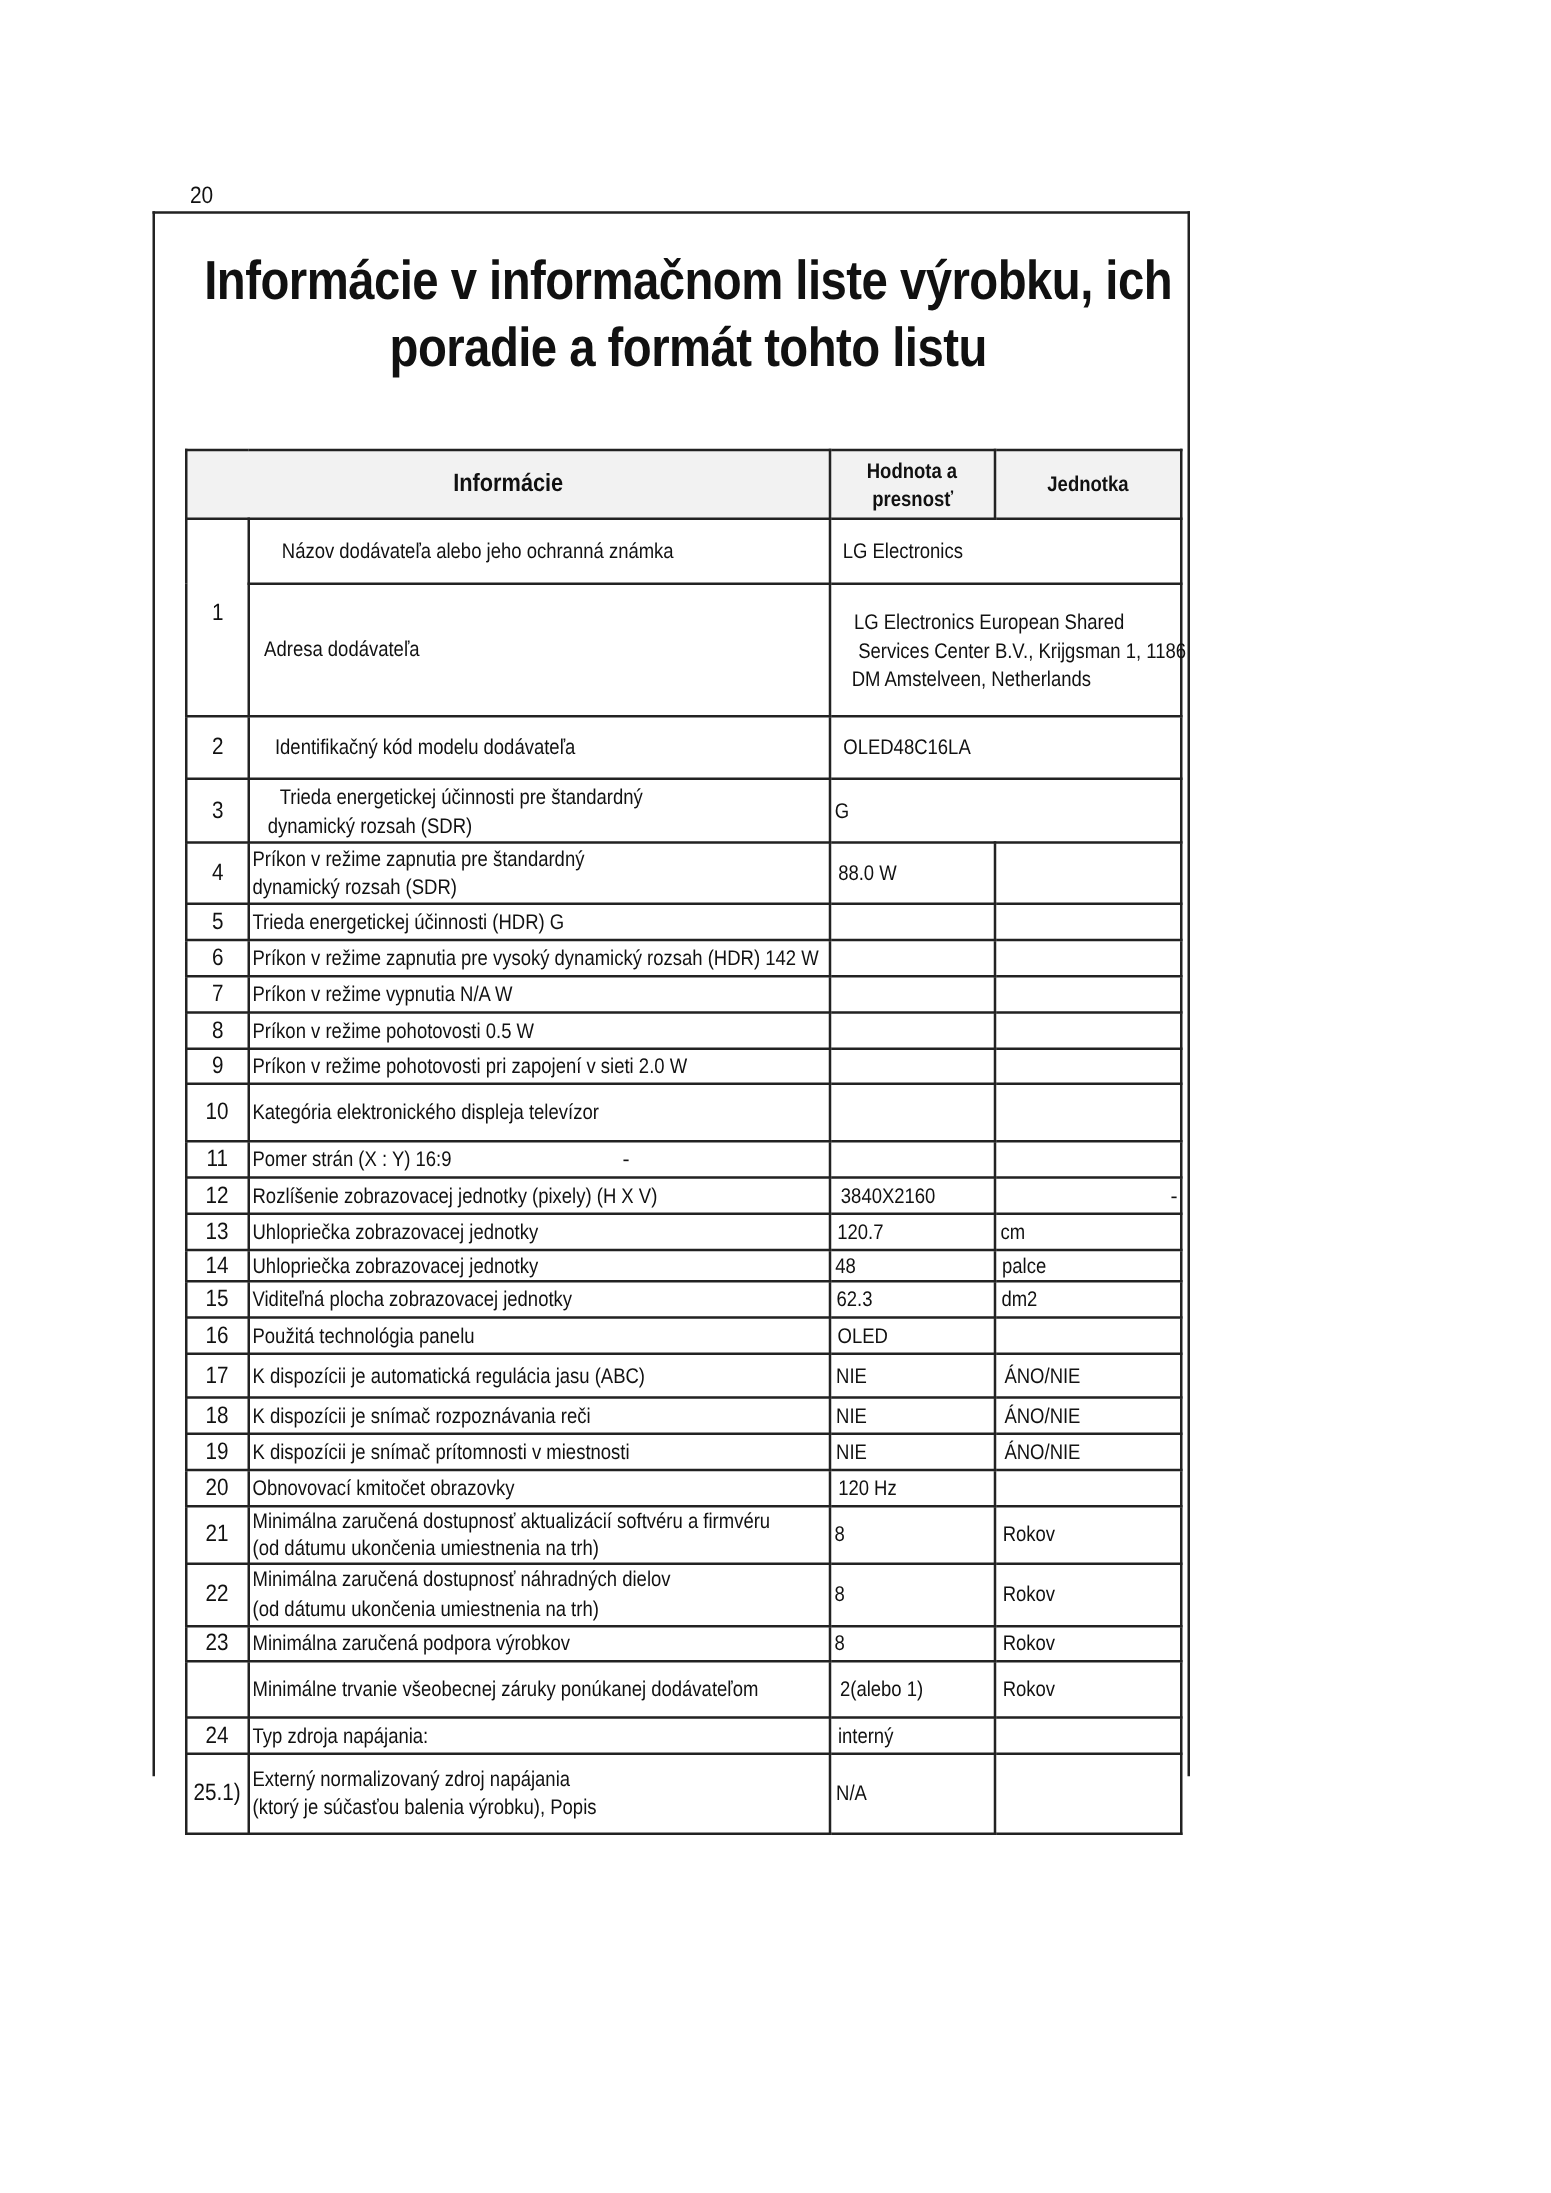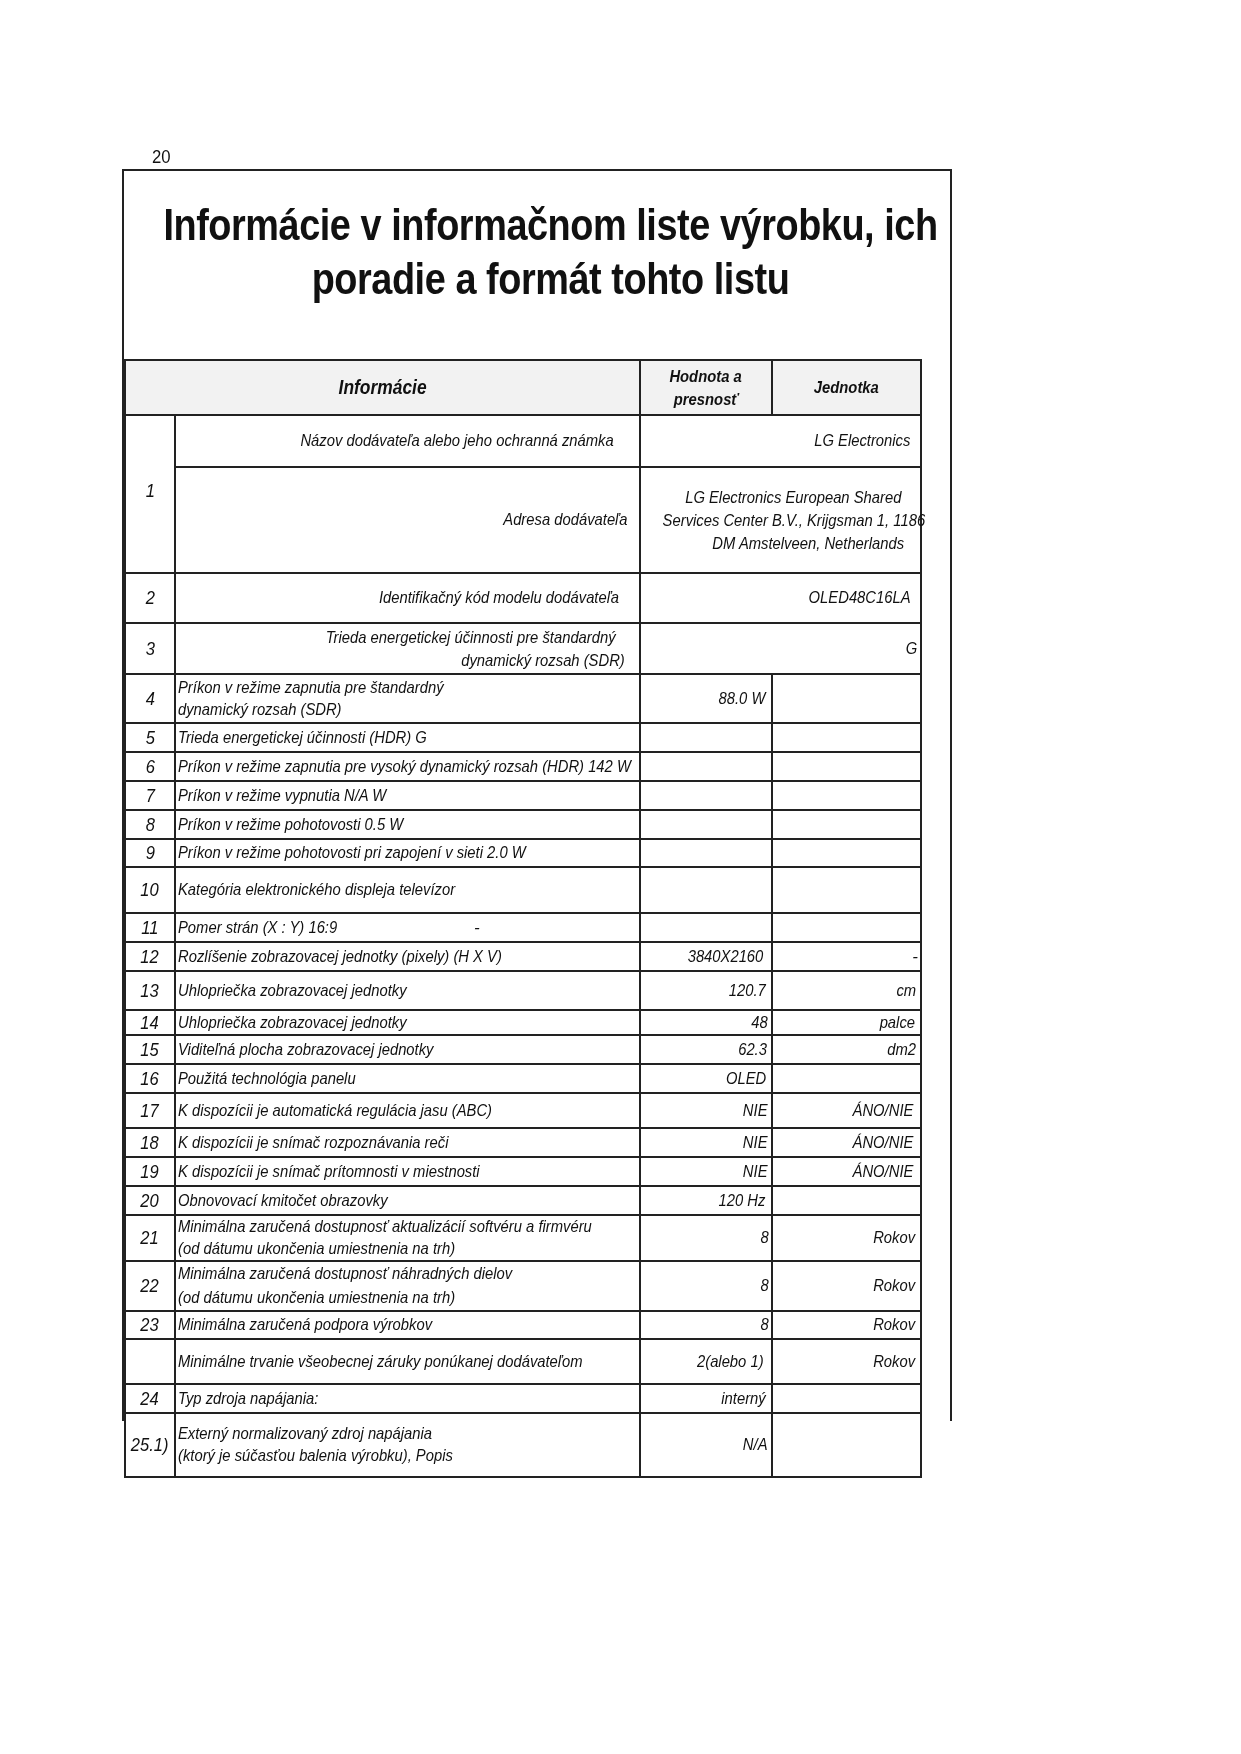--- a/index.html
+++ b/index.html
@@ -1,23 +1,23 @@
 <!DOCTYPE html>
 <html><head>
 <meta charset="utf-8">
 <style>
   html, body { margin:0; padding:0; background:#ffffff; }
   body { width:1241px; height:1754px; position:relative; font-family:"Liberation Sans", sans-serif; color:#111; }
   .page-num { position:absolute; left:152px; top:146px; font-size:19px; transform:scaleX(0.88); transform-origin:left; }
   .frame { position:absolute; left:122px; top:169px; width:826px; height:1250px; border-left:2px solid #222; border-right:2px solid #222; border-top:2px solid #222; }
   .title { position:absolute; left:130px; top:198px; width:978px; text-align:center; font-weight:bold; font-size:44px; line-height:54px; letter-spacing:-0.5px; transform:scaleX(0.86); transform-origin:left; }
-  table.spec { position:absolute; left:124px; top:359px; border-collapse:collapse; table-layout:fixed; width:796px; font-size:17px;font-style:italic; }
+  table.spec { position:absolute; left:148px; top:359px; border-collapse:collapse; table-layout:fixed; width:796px; font-size:17px; }
   table.spec td { border:2px solid #222; padding:0 2px; vertical-align:middle; overflow:visible; white-space:nowrap; }
   .hdr { background:#f2f2f2; font-weight:bold; text-align:center; }
-  .c { text-align:right;margin-left:26px; }
+  .c { text-align:left;margin-left:26px; }
   .num { text-align:center; font-size:19px; }
   .sq { display:inline-block; transform:scaleX(0.87); transform-origin:center; }
   .sql { display:inline-block; transform:scaleX(0.87); transform-origin:left; }
   .rt { text-align:right; }
 </style>
 </head>
 <body>
 
 <div class="page-num">20</div>
 <div class="frame"></div>
@@ -105,21 +105,21 @@
     <td style="position:relative"><span class="sql">Pomer strán (X : Y) 16:9</span><span style="position:absolute;left:298px">-</span></td>
     <td></td>
     <td></td>
   </tr>
   <tr style="height:29px">
     <td class="num"><span class="sq">12</span></td>
     <td><span class="sql">Rozlíšenie zobrazovacej jednotky (pixely) (H X V)</span></td>
     <td class="c"><span class="sq">3840X2160</span></td>
     <td class="rt"><span>-</span></td>
   </tr>
-  <tr style="height:39px">
+  <tr style="height:29px">
     <td class="num"><span class="sq">13</span></td>
     <td><span class="sql">Uhlopriečka zobrazovacej jednotky</span></td>
     <td class="c"><span class="sq">120.7</span></td>
     <td class="c"><span class="sq">cm</span></td>
   </tr>
   <tr style="height:25px">
     <td class="num"><span class="sq">14</span></td>
     <td><span class="sql">Uhlopriečka zobrazovacej jednotky</span></td>
     <td class="c"><span class="sq">48</span></td>
     <td class="c"><span class="sq">palce</span></td>

